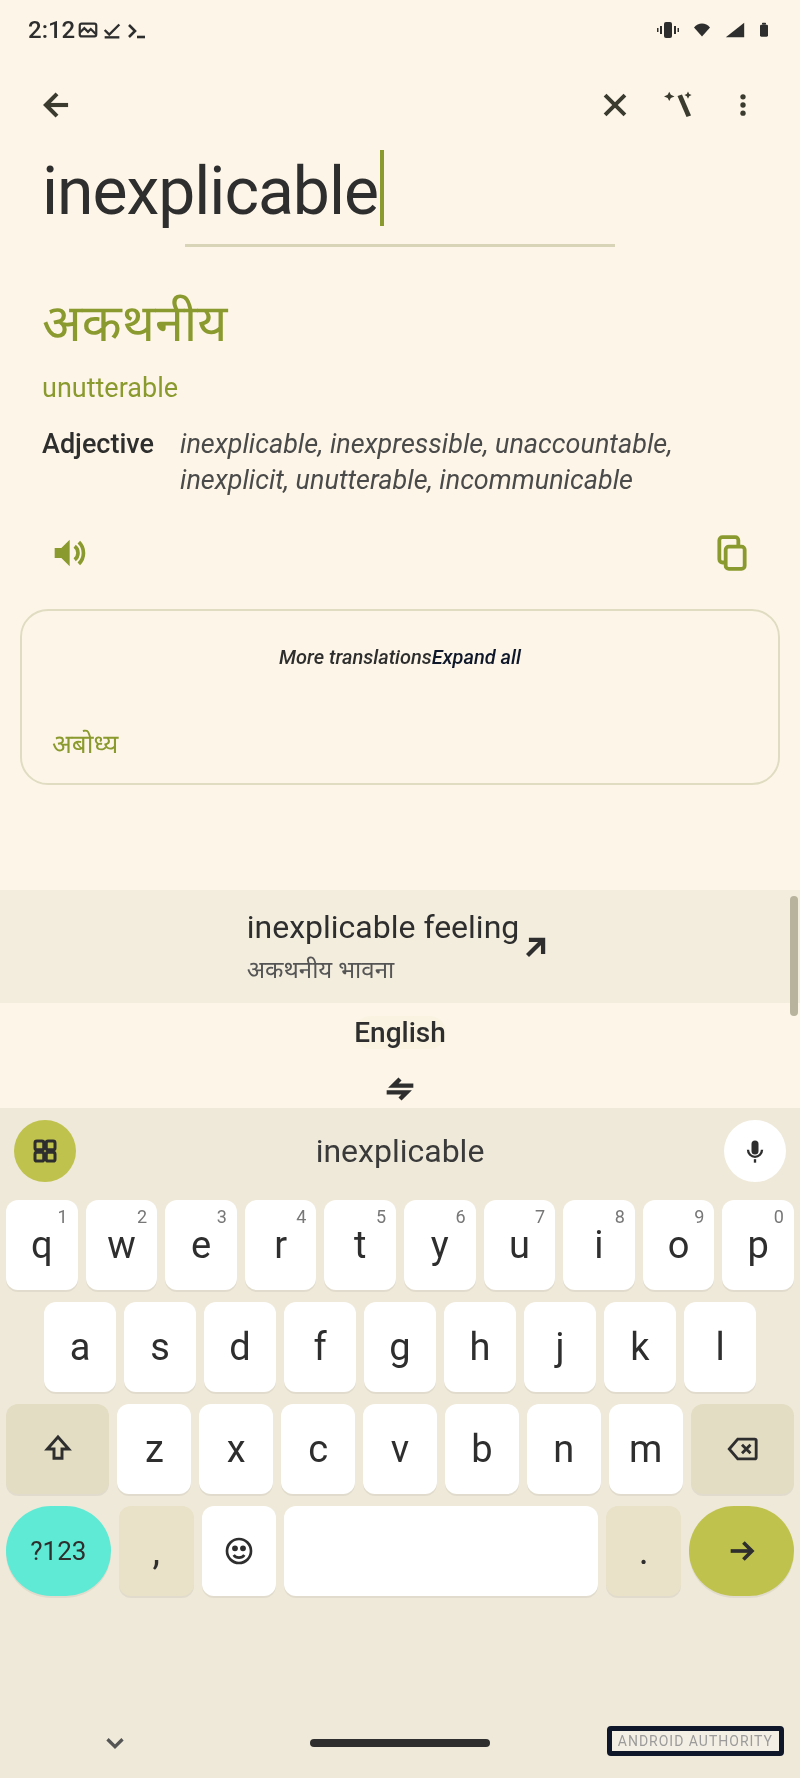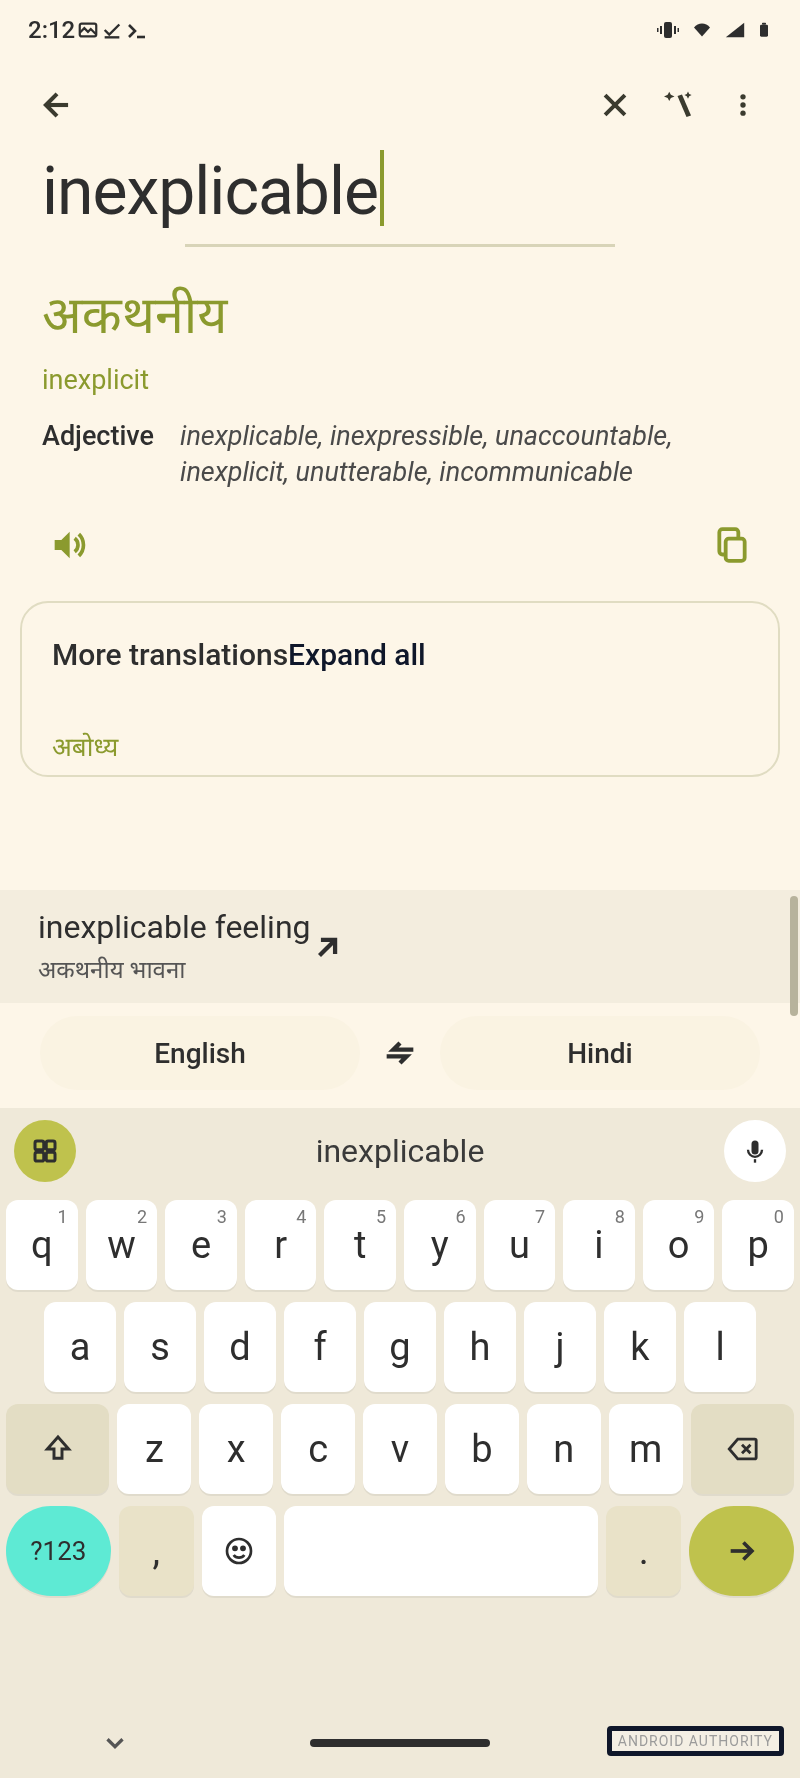--- a/index.html
+++ b/index.html
@@ -56,21 +56,21 @@
     vertical-align: -12px;
     margin-left: 2px;
   }
   .underline {
     width: 430px;
     height: 3px;
     background: #d8d4b8;
     margin: 14px auto 0;
   }
   
-  .translation-block { padding: 30px 42px 0; }
+  .translation-block { padding: 38px 42px 0; }
   .target-script {
     font-size: 52px;
     color: #8b9a2e;
     font-weight: 500;
   }
   .transliteration {
     font-size: 27px;
     color: #8b9a2e;
     margin-top: 16px;
   }
@@ -99,37 +99,38 @@
   .more-card {
     margin: 10px 20px 0;
     border: 2px solid #e0dcc2;
     border-radius: 28px;
     padding: 34px 30px 10px;
     overflow: hidden;
     height: 176px;
   }
   .more-header {
     display: flex;
-    justify-content: flex-start;
+    justify-content: center;
     align-items: center;
-    font-size: 30px;
+    font-size: 20px;
+    font-style: italic;
   }
   .more-title { font-weight: 500; color: #2e2e2e; }
   .expand-all { color: #0f172a; font-weight: 500; }
   .more-item { color: #8b9a2e; font-size: 26px; margin-top: 56px; }
   
   .suggestion-bar {
     position: absolute;
     left: 0; right: 0;
     top: 890px;
     background: #f3edde;
     padding: 18px 38px;
     display:flex;
     align-items:center;
-    justify-content:flex-start;
+    justify-content:center;
   }
   .suggestion-text .s1 { font-size: 32px; color: #2e2e2e; }
   .suggestion-text .s2 { font-size: 24px; color: #555; margin-top: 6px; }
   .insert-icon { color:#2e2e2e; }
   .scroll-indicator {
     position:absolute;
     right:2px; top:896px;
     width:8px; height:120px;
     background:#b7b39c;
     border-radius:8px;
@@ -137,20 +138,21 @@
   
   .lang-row {
     position: absolute;
     left: 0; right: 0;
     top: 1016px;
     display:flex;
     align-items:center;
     justify-content:center;
     gap: 20px;
     padding: 0 40px;
+    flex-direction: column;
   }
   .lang-chip {
     flex: 1;
     background: #faf3e2;
     border-radius: 40px;
     height: 74px;
     display:flex;
     align-items:center;
     justify-content:center;
     font-size: 28px;
@@ -321,21 +323,21 @@
 
 <div class="input-area">
   <span class="input-wrap">
     <span class="source-text">inexplicable</span><span class="cursor"></span>
   </span>
 </div>
 <div class="underline"></div>
 
 <div class="translation-block">
   <div class="target-script">अकथनीय</div>
-  <div class="transliteration">inexplicit</div>
+  <div class="transliteration">unutterable</div>
   <div class="pos-row">
     <div class="pos-label">Adjective</div>
     <div class="synonyms">inexplicable, inexpressible, unaccountable, inexplicit, unutterable, incommunicable</div>
   </div>
 </div>
 
 <div class="action-row">
   <div class="icon-btn">
     <svg viewBox="0 0 24 24" width="40" height="40" fill="currentColor">
         <path d="M4 9v6h4l5 5V4L8 9H4z"></path>

